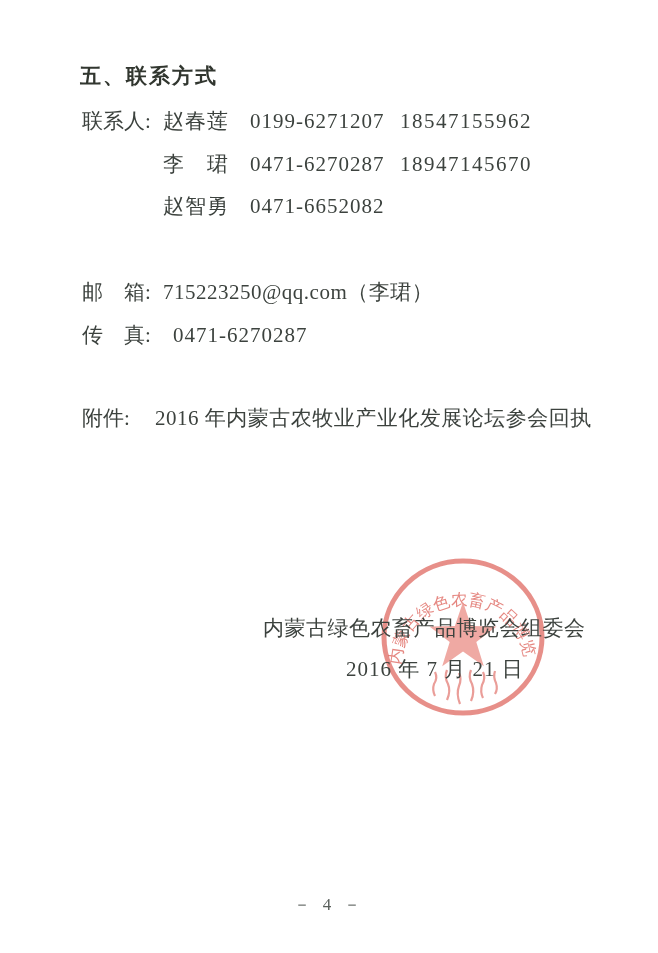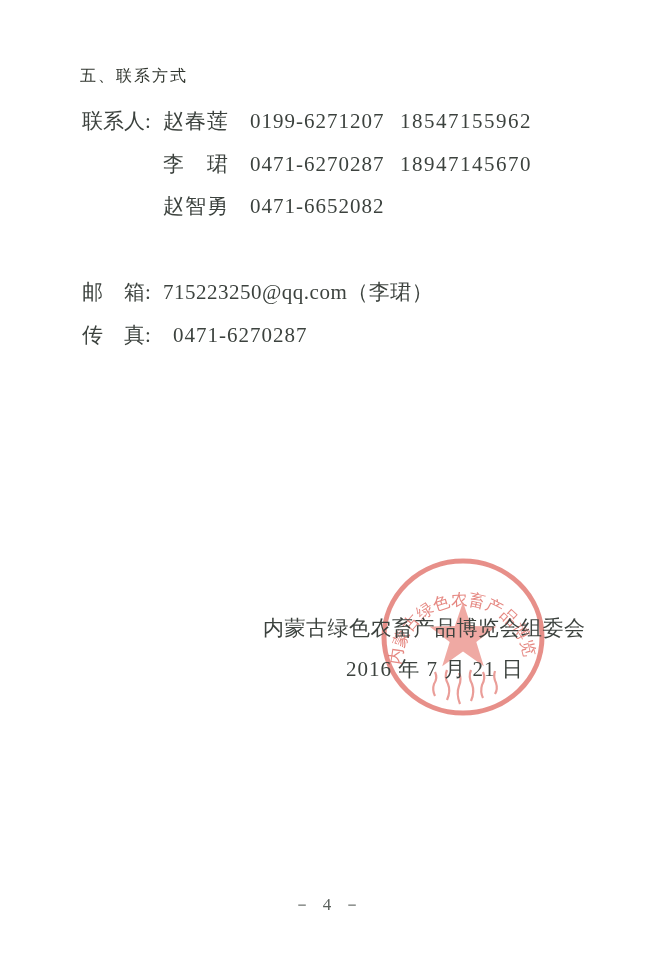--- a/index.html
+++ b/index.html
@@ -5,21 +5,21 @@
   html,body{margin:0;padding:0;background:#888;}
   .page{
     position:relative;
     width:658px;height:953px;
     background:#ffffff;
     overflow:hidden;
     font-family:"Liberation Serif","DejaVu Serif",serif;
     color:#3c423e;
   }
   .line{position:absolute;white-space:nowrap;font-size:21px;line-height:24px;}
-  .heading{font-weight:normal;font-size:16px;letter-spacing:2px;color:#31362f;}
+  .heading{font-weight:bold;font-size:21px;letter-spacing:2px;color:#31362f;}
   .lbl{display:inline-block;width:81px;}
   .lbl-att{display:inline-block;width:73px;}
   .col-name{display:inline-block;width:87px;letter-spacing:1px;}
   .col-phone{display:inline-block;width:150px;letter-spacing:1px;}
   .col-mobile{display:inline-block;letter-spacing:1.5px;}
   .val-email{letter-spacing:0.5px;}
   .val-fax{margin-left:10px;letter-spacing:1px;}
   .val-att{letter-spacing:0.5px;}
   .signature{letter-spacing:0.5px;z-index:3;}
   .dateline{letter-spacing:1px;z-index:3;}
@@ -52,20 +52,23 @@
   </div>
 
   <div class="line info-row" style="top:280px;">
     <span class="lbl">邮　箱:</span><span class="val-email">715223250@qq.com（李珺）</span>
   </div>
 
   <div class="line info-row" style="top:323px;">
     <span class="lbl">传　真:</span><span class="val-fax">0471-6270287</span>
   </div>
 
+  <div class="line att-row" style="top:406px;">
+    <span class="lbl-att">附件:</span><span class="val-att">2016 年内蒙古农牧业产业化发展论坛参会回执</span>
+  </div>
 
   <svg class="stamp" viewBox="0 0 170 164">
     <defs>
       <path id="arcpath" d="M 23,109 A 62,60 0 1 1 147,109" fill="none"></path>
     </defs>
     <ellipse cx="85" cy="81" rx="79" ry="76" fill="none" stroke="#dd6058" stroke-width="5" opacity="0.8"></ellipse>
     <text font-size="16.5" fill="#dd6058" opacity="0.85" font-family="Liberation Serif, DejaVu Serif, serif" letter-spacing="1">
       <textPath href="#arcpath" textLength="252" startOffset="0">内蒙古绿色农畜产品博览会组委会</textPath>
     </text>
     <polygon points="85,46 93.1,70.1 118.5,70.5 98.3,85.9 105.8,110.2 85,95.5 64.2,110.2 71.7,85.9 51.5,70.5 76.9,70.1" fill="#ea8c84" opacity="0.85"></polygon>

